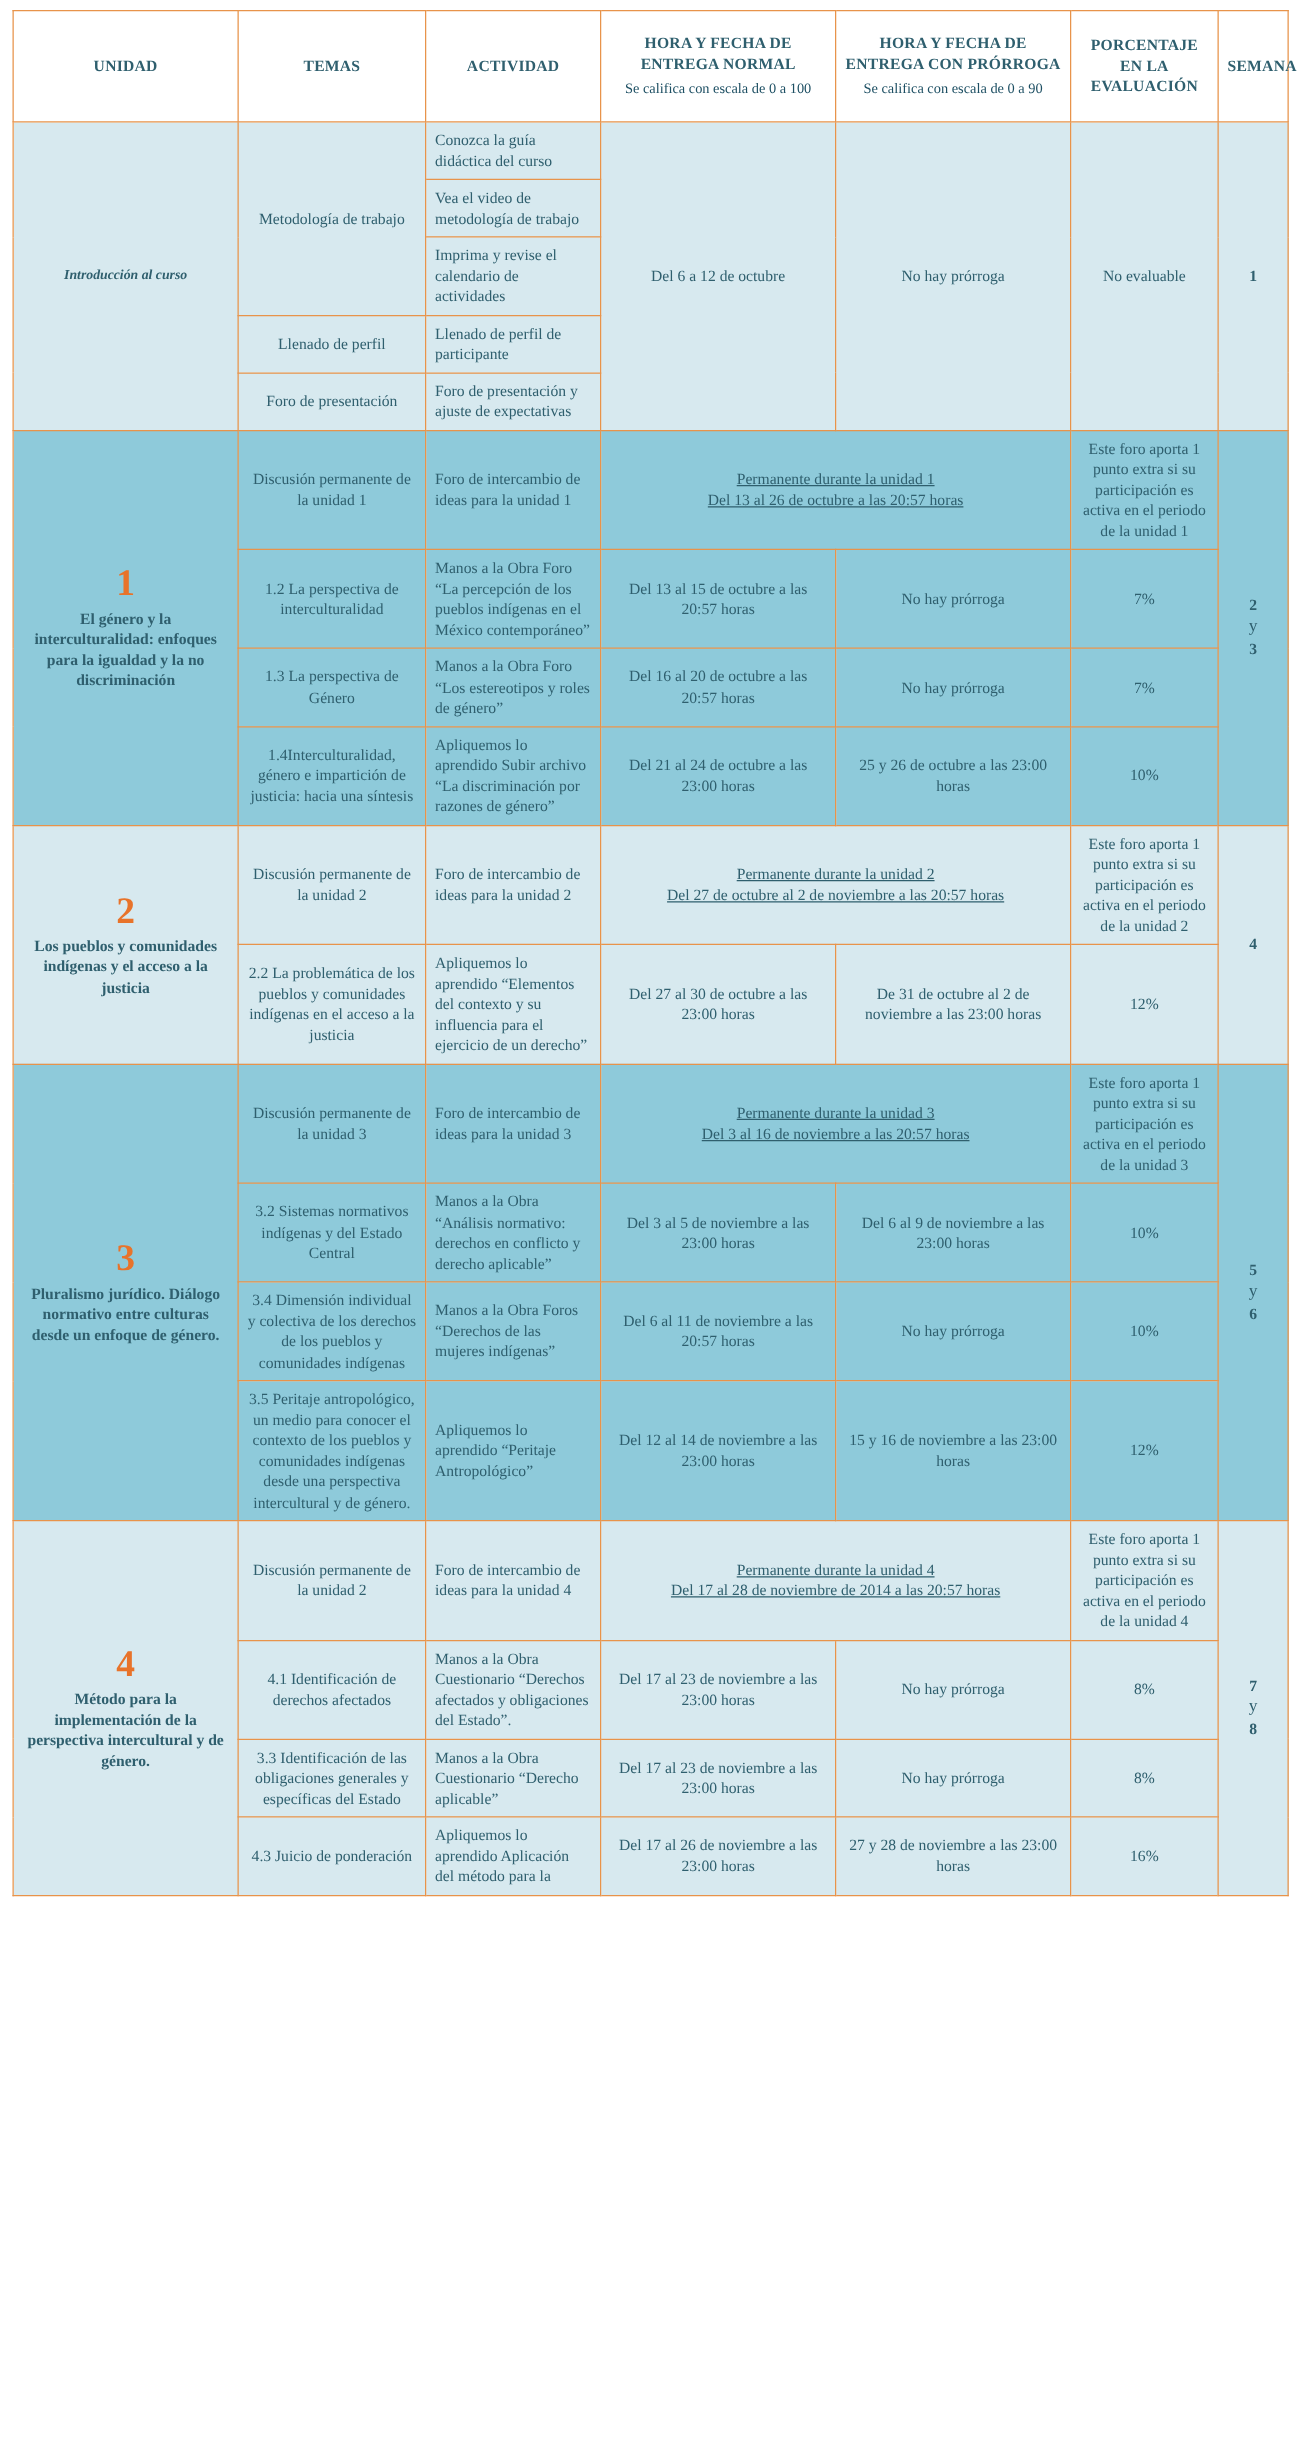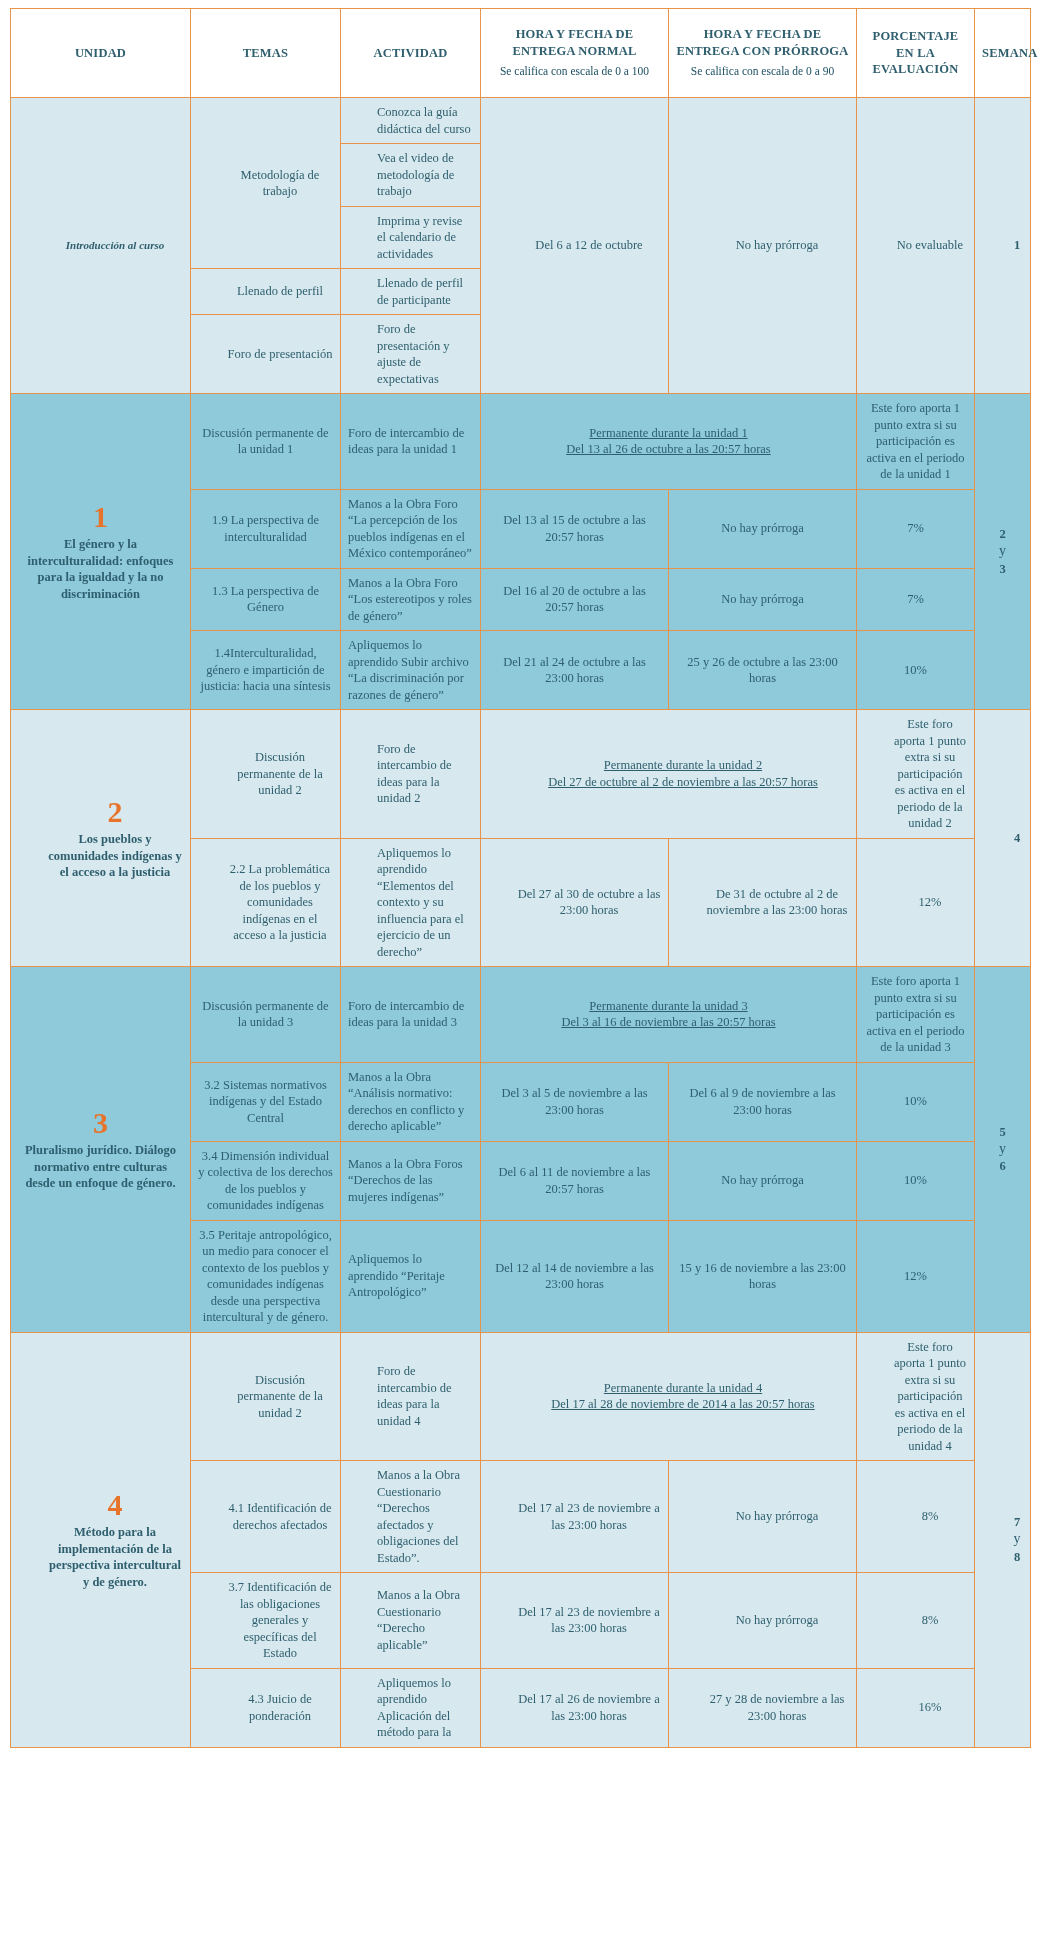--- a/index.html
+++ b/index.html
@@ -47,21 +47,21 @@
   thead th .sub{
     display:block;
     font-weight:normal;
     font-size:11.5px;
     margin-top:5px;
     letter-spacing:0;
     color:#1d4f63;
   }
 
   
-  tr.tint-light td{background:#d7e9ef;padding-left:36px;}
+  tr.tint-light td{background:#d7e9ef;}
   tr.tint-dark  td{background:#8ecada;}
 
   
   td.unit{
     text-align:center;
     font-weight:bold;
     font-size:13.5px;
     line-height:1.3;
     color:#1d4f63;
     padding:8px 10px;
@@ -175,21 +175,21 @@
         <span>Del 13 al 26 de octubre a las 20:57 horas</span>
       </td>
       <td class="noteblock">Este foro aporta 1 punto extra si su participación es activa en el periodo de la unidad 1</td>
       <td class="sem" rowspan="4">
         <span>2</span>
         <span class="yy">y</span>
         <span>3</span>
       </td>
     </tr>
     <tr class="tint-dark">
-      <td class="temas">1.9 La perspectiva de interculturalidad</td>
+      <td class="temas">1.2 La perspectiva de interculturalidad</td>
       <td class="act">Manos a la Obra Foro “La percepción de los pueblos indígenas en el México contemporáneo”</td>
       <td class="date">Del 13 al 15 de octubre a las 20:57 horas</td>
       <td class="date">No hay prórroga</td>
       <td class="pct">7%</td>
     </tr>
     <tr class="tint-dark">
       <td class="temas">1.3 La perspectiva de Género</td>
       <td class="act">Manos a la Obra Foro “Los estereotipos y roles de género”</td>
       <td class="date">Del 16 al 20 de octubre a las 20:57 horas</td>
       <td class="date">No hay prórroga</td>
@@ -284,21 +284,21 @@
       </td>
     </tr>
     <tr class="tint-light">
       <td class="temas">4.1 Identificación de derechos afectados</td>
       <td class="act">Manos a la Obra Cuestionario “Derechos afectados y obligaciones del Estado”.</td>
       <td class="date">Del 17 al 23 de noviembre a las 23:00 horas</td>
       <td class="date">No hay prórroga</td>
       <td class="pct">8%</td>
     </tr>
     <tr class="tint-light">
-      <td class="temas">3.7 Identificación de las obligaciones generales y específicas del Estado</td>
+      <td class="temas">3.3 Identificación de las obligaciones generales y específicas del Estado</td>
       <td class="act">Manos a la Obra Cuestionario “Derecho aplicable”</td>
       <td class="date">Del 17 al 23 de noviembre a las 23:00 horas</td>
       <td class="date">No hay prórroga</td>
       <td class="pct">8%</td>
     </tr>
     <tr class="tint-light">
       <td class="temas">4.3 Juicio de ponderación</td>
       <td class="act">Apliquemos lo aprendido Aplicación del método para la</td>
       <td class="date">Del 17 al 26 de noviembre a las 23:00 horas</td>
       <td class="date">27 y 28 de noviembre a las 23:00 horas</td>

